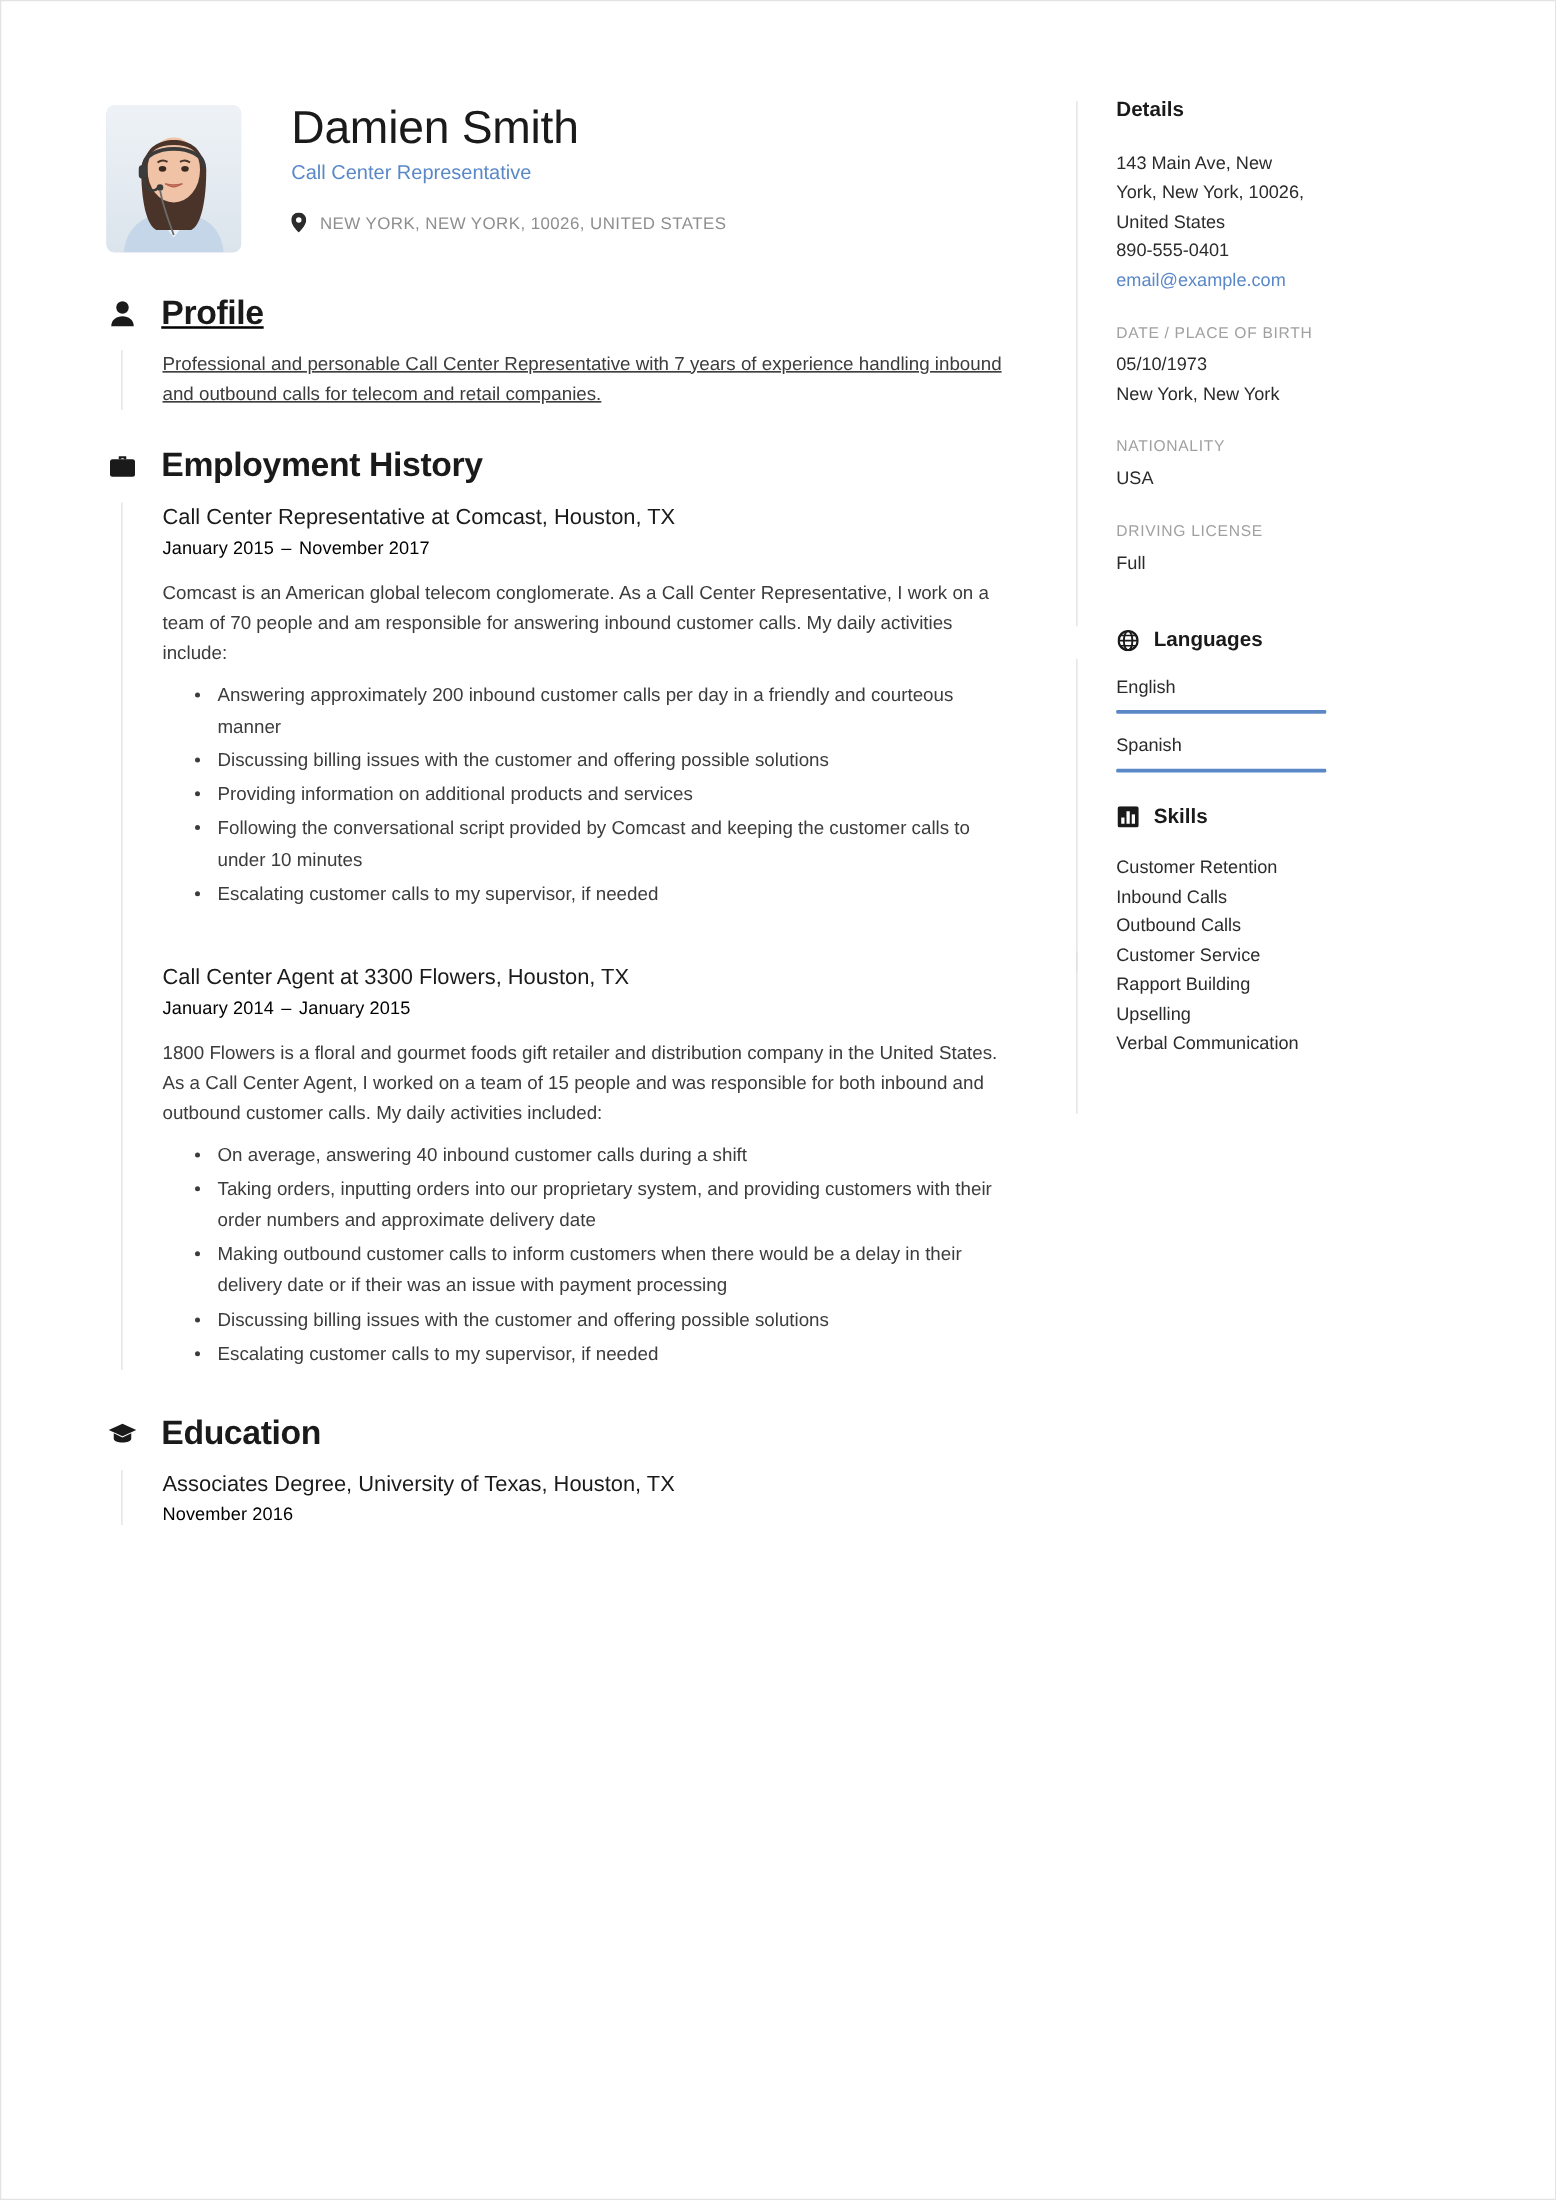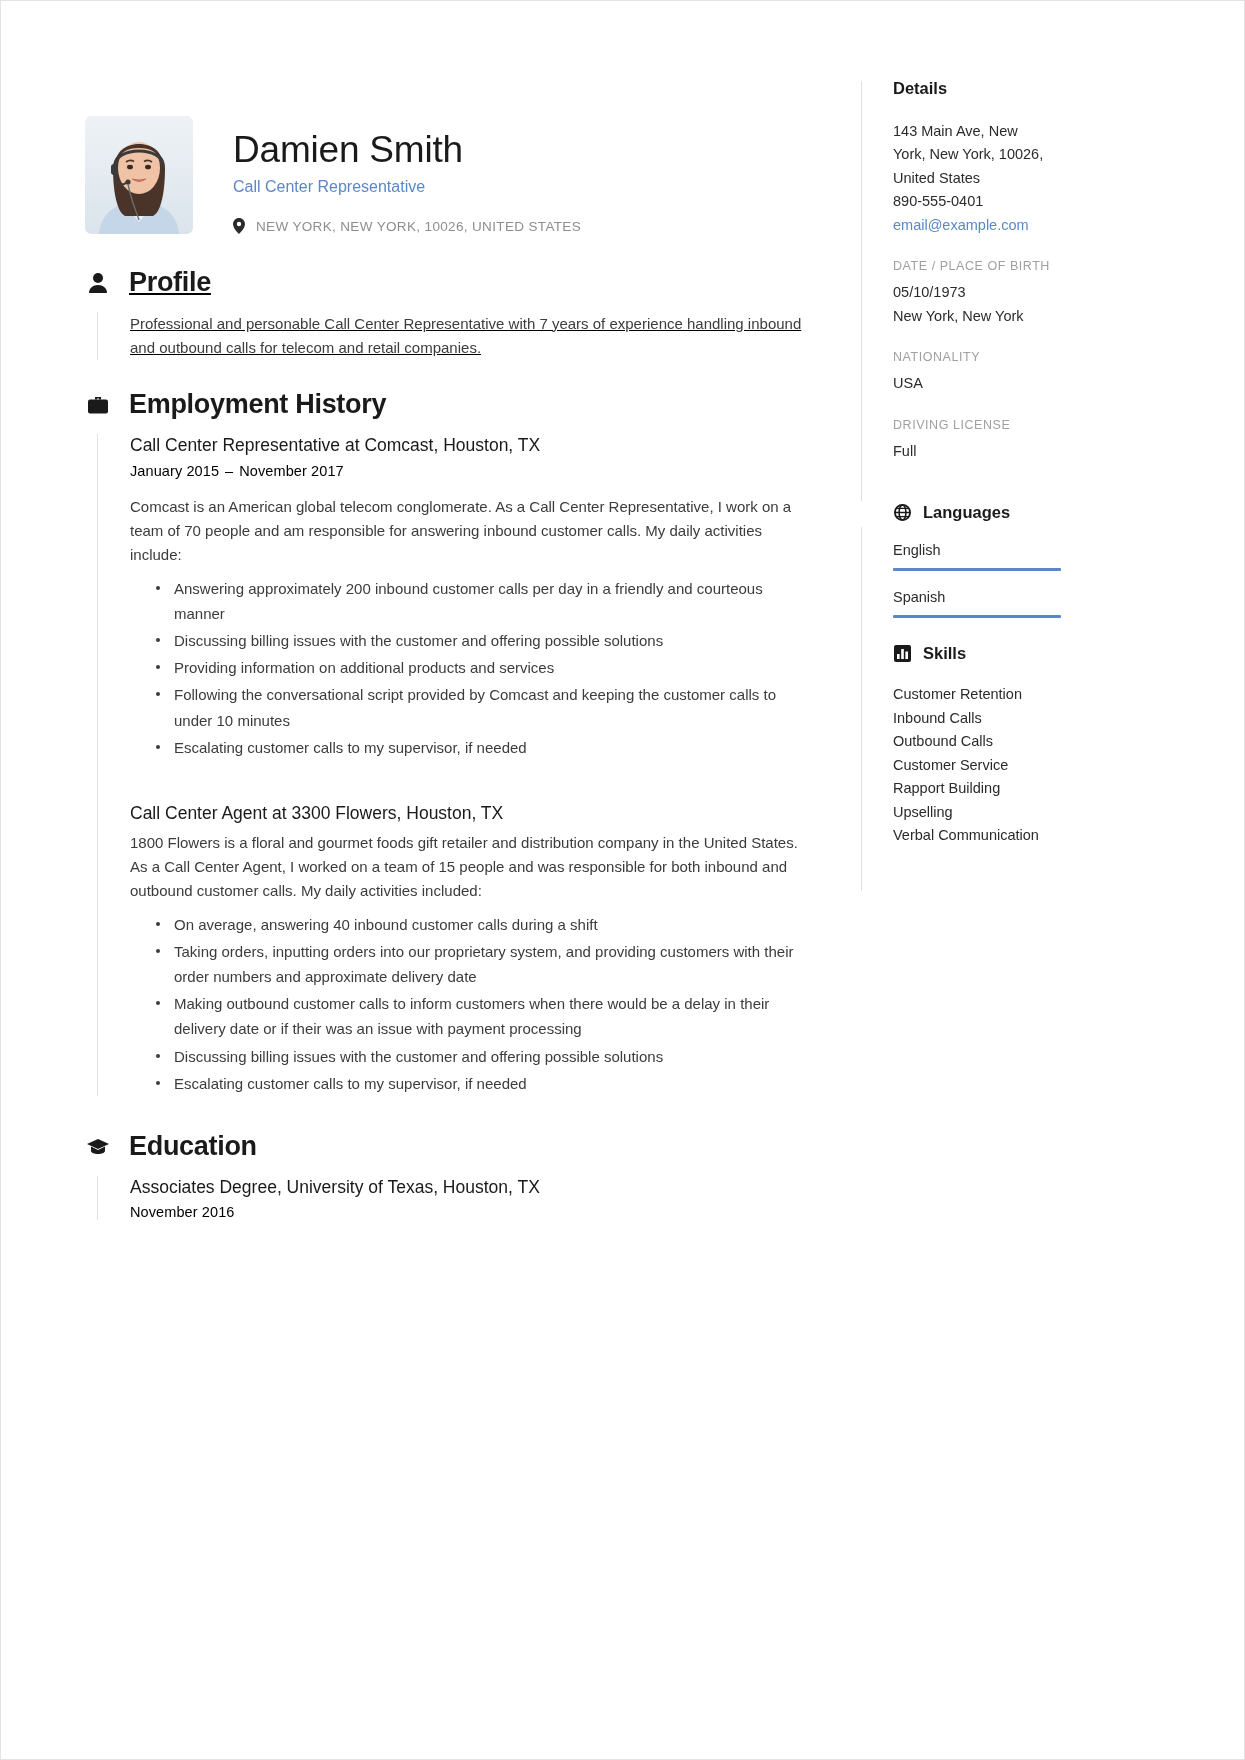--- a/index.html
+++ b/index.html
@@ -39,23 +39,22 @@
   .col-side {
     flex: 1 1 auto;
     padding-left: 32px;
     margin-left: 36px;
     position: relative;
   }
 
   
   .header {
     display: flex;
-    align-items: flex-end;
+    align-items: flex-start;
     margin-bottom: 34px;
-    margin-top: 32px;
   }
   .avatar {
     width: 108px;
     height: 118px;
     flex: 0 0 108px;
     border-radius: 7px;
     overflow: hidden;
     background: #dfe6ec;
     position: relative;
     margin-top: 5px;
@@ -324,20 +323,23 @@
                 <li>Answering approximately 200 inbound customer calls per day in a friendly and courteous manner</li>
                 <li>Discussing billing issues with the customer and offering possible solutions</li>
                 <li>Providing information on additional products and services</li>
                 <li>Following the conversational script provided by Comcast and keeping the customer calls to under 10 minutes</li>
                 <li>Escalating customer calls to my supervisor, if needed</li>
               </ul>
             </div>
 
             <div class="entry" style="margin-top:42px;">
               <div class="entry-title">Call Center Agent at 3300 Flowers, Houston, TX</div>
+              <div class="entry-date">
+                <span>January 2014</span><span class="dash">–</span><span>January 2015</span>
+              </div>
               <p class="para">1800 Flowers is a floral and gourmet foods gift retailer and distribution company in the United States. As a Call Center Agent, I worked on a team of 15 people and was responsible for both inbound and outbound customer calls. My daily activities included:</p>
               <ul class="bullets">
                 <li>On average, answering 40 inbound customer calls during a shift</li>
                 <li>Taking orders, inputting orders into our proprietary system, and providing customers with their order numbers and approximate delivery date</li>
                 <li>Making outbound customer calls to inform customers when there would be a delay in their delivery date or if their was an issue with payment processing</li>
                 <li>Discussing billing issues with the customer and offering possible solutions</li>
                 <li>Escalating customer calls to my supervisor, if needed</li>
               </ul>
             </div>
 

